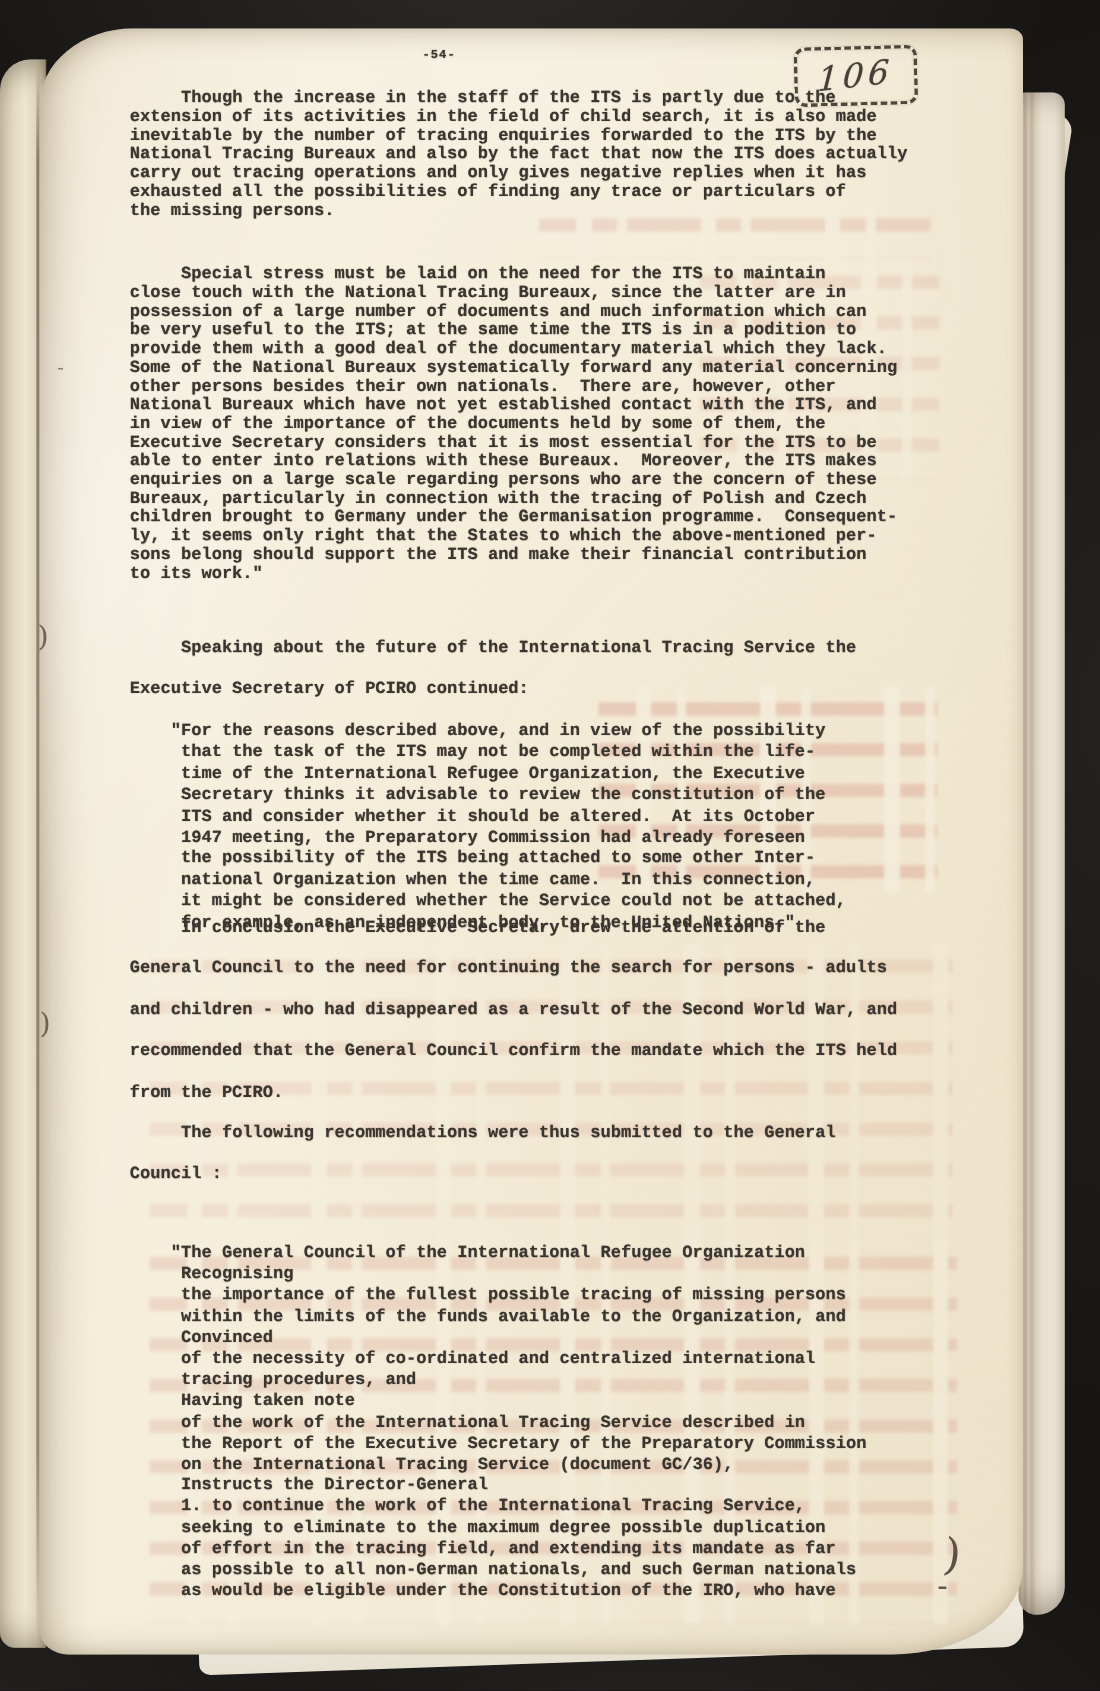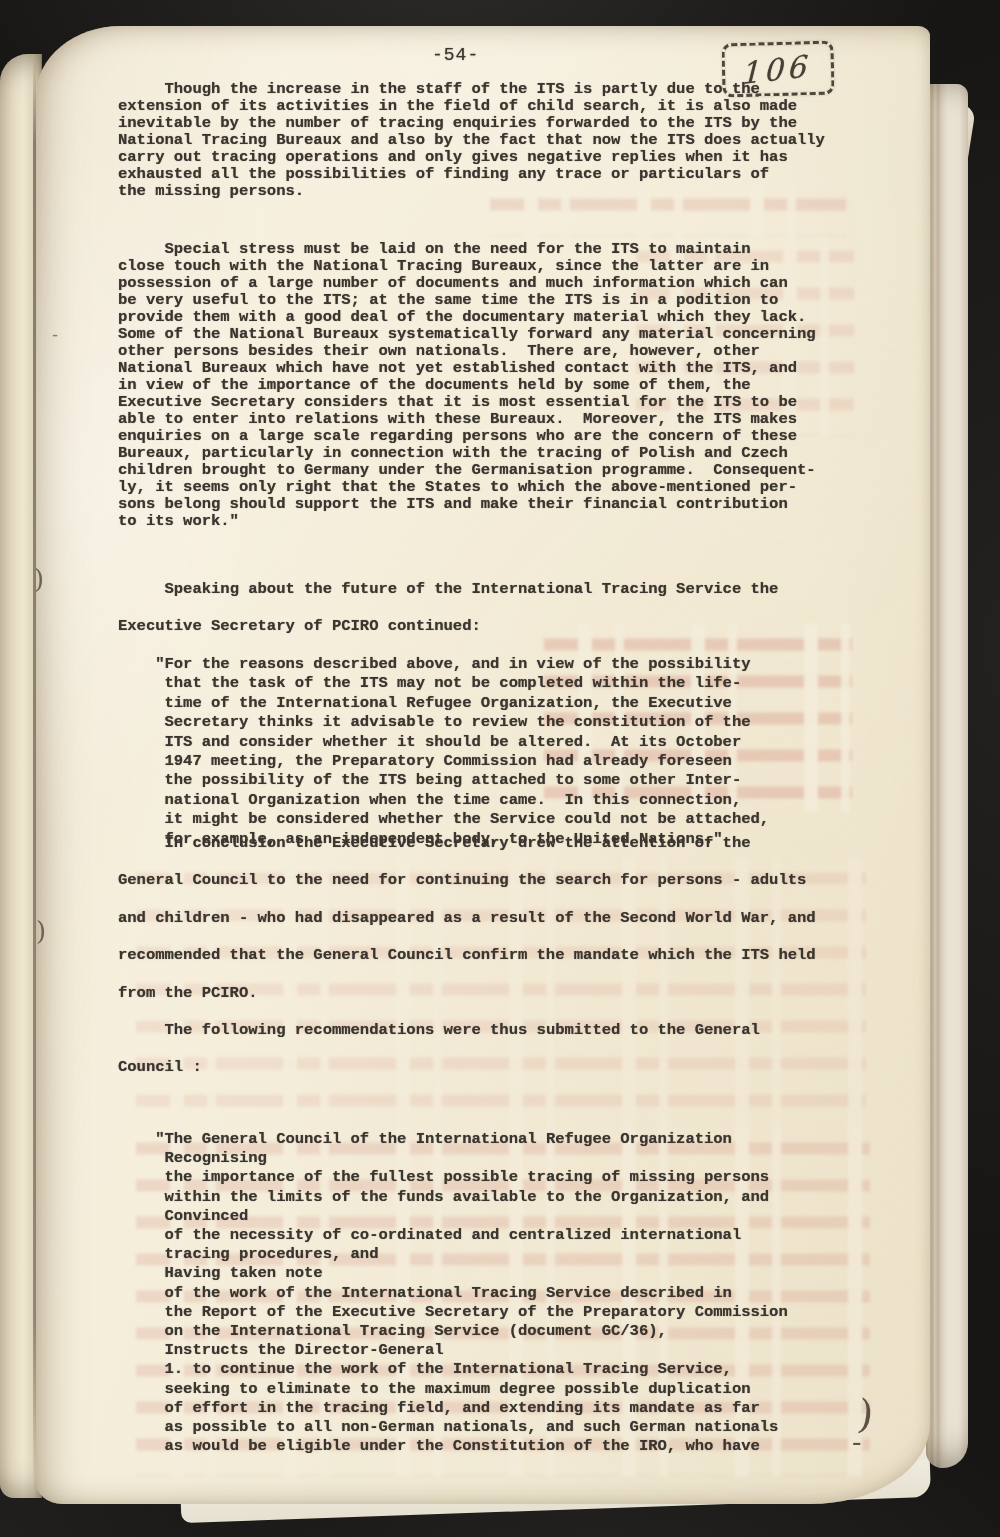--- a/index.html
+++ b/index.html
@@ -89,24 +89,23 @@
   }
   #block-p1{top:55px;}
   #block-p2{top:215px;}
   #block-speaking{top:545px;line-height:37.2px;}
   #block-quote1{top:629px;line-height:19.4px;}
   #block-conclusion{top:799px;line-height:37.4px;}
   #block-quote2{top:1104px;line-height:19.2px;}
   .pageno{
     position:absolute;left:348px;top:19px;
     font-family:"Liberation Mono","DejaVu Sans Mono",monospace;
-    font-size:18px;font-weight:400;color:#3a352e;
+    font-size:11px;font-weight:700;color:#3a352e;
     text-shadow:0 0 1.2px rgba(55,50,43,.7);
     letter-spacing:1px;
-    margin-left:48px;
   }
   
   .stamp{
     position:absolute;left:686px;top:16px;width:106px;height:48px;
     border:3px dashed #4e463a;border-radius:10px;
     transform:rotate(-1.5deg);
     display:flex;align-items:center;justify-content:center;
     box-shadow:0 0 2px rgba(78,70,58,.35), inset 0 0 2px rgba(78,70,58,.3);
   }
   .stamp-num{

